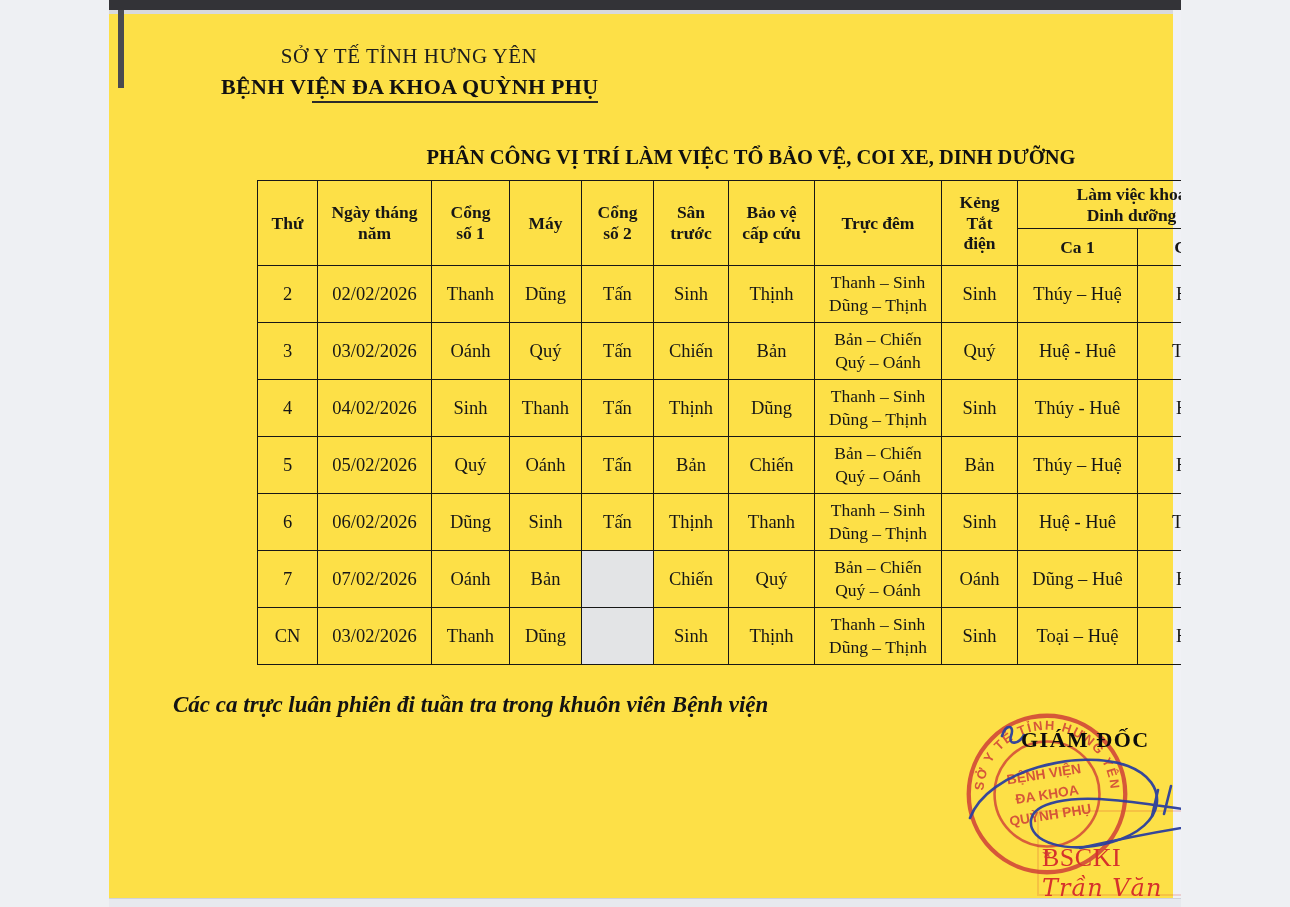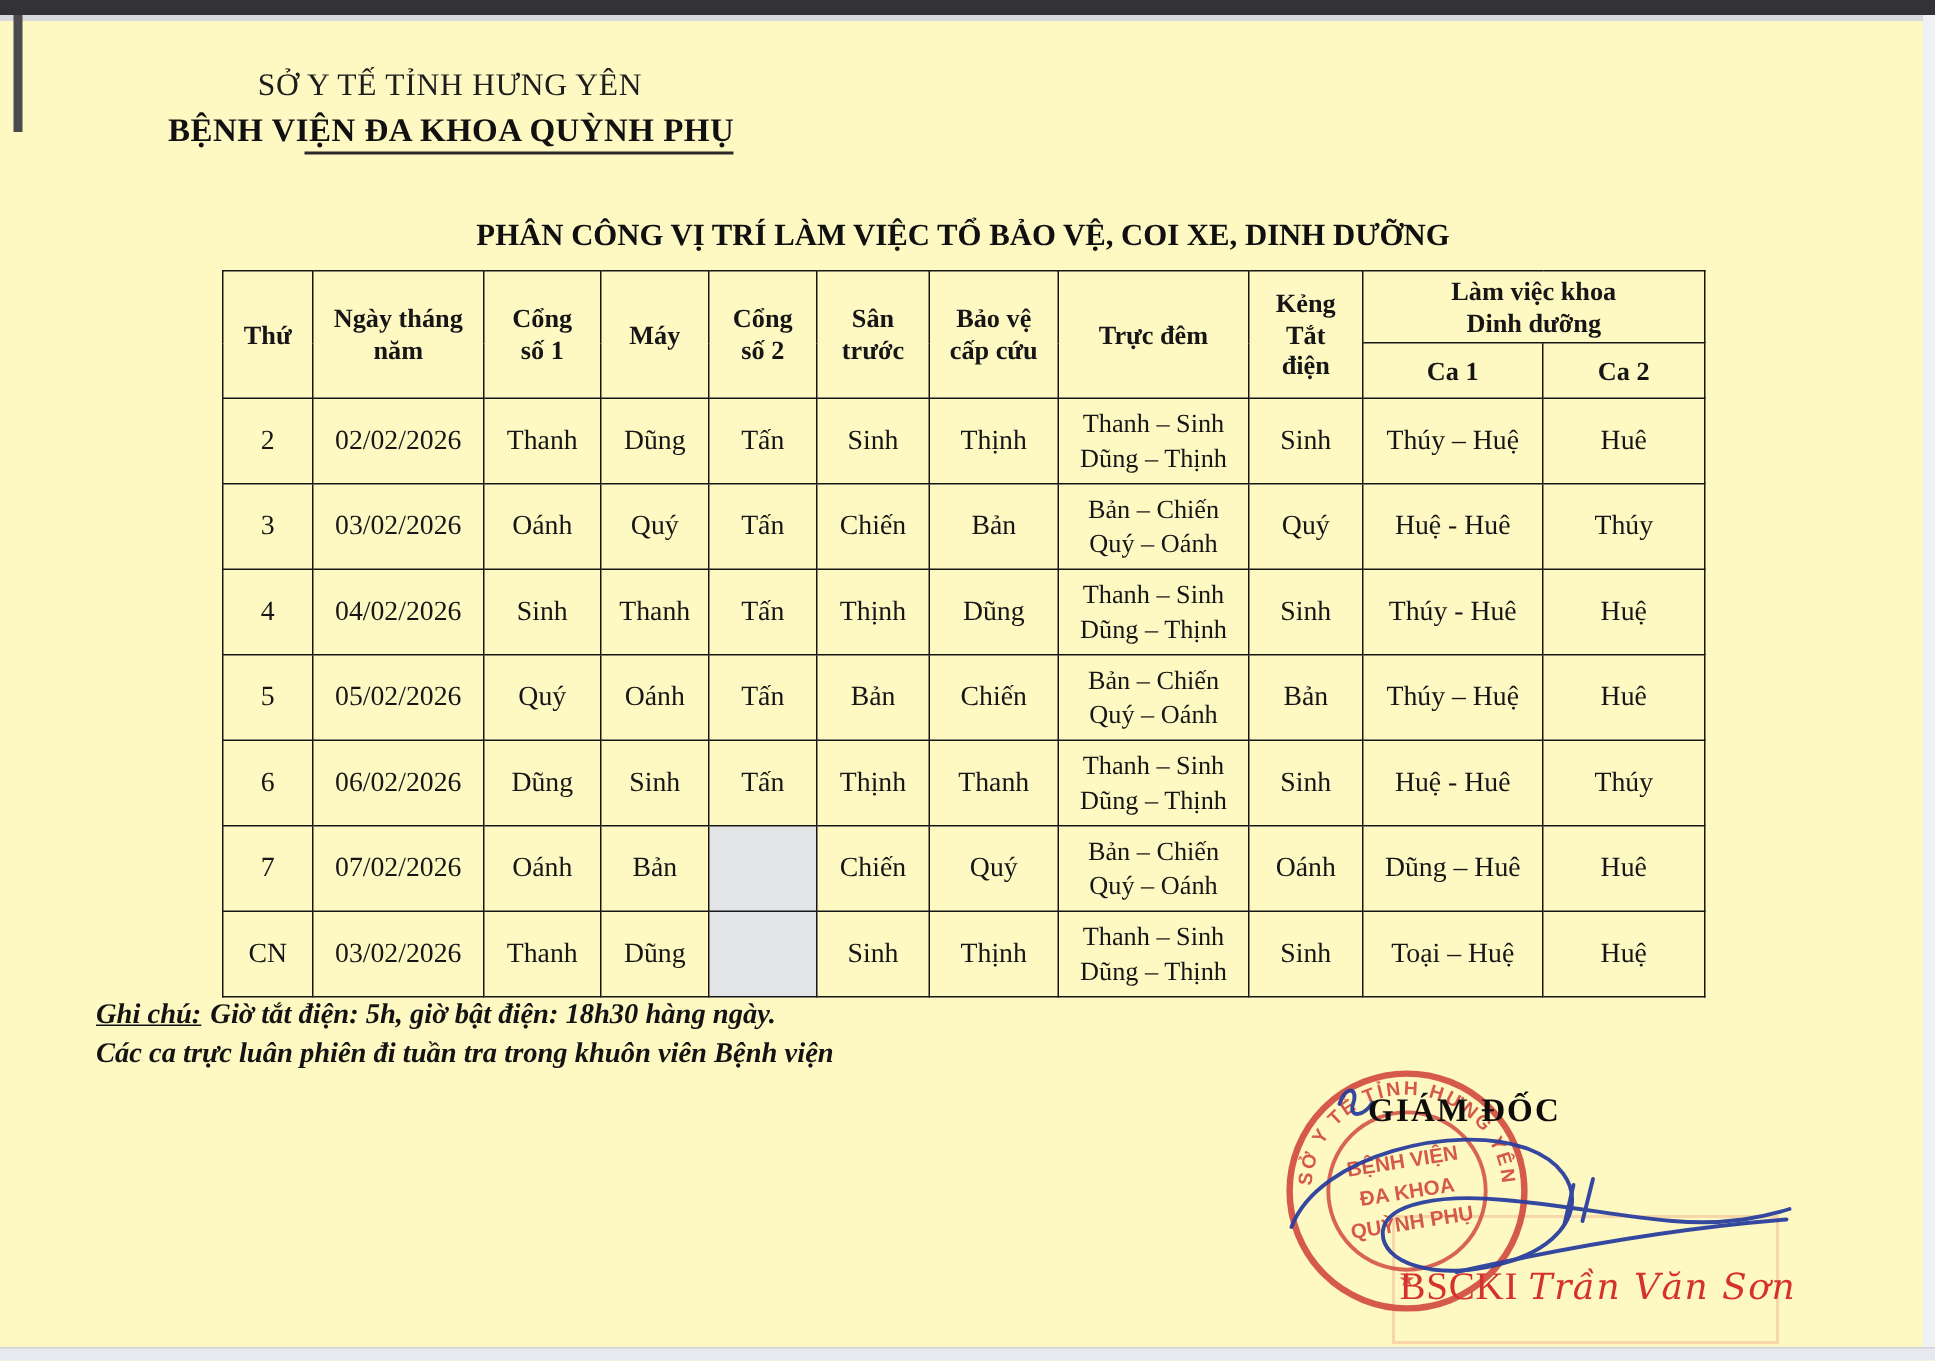--- a/index.html
+++ b/index.html
@@ -1,20 +1,20 @@
 <!DOCTYPE html>
 <html><head>
 <meta charset="utf-8">
 <title>Schedule</title>
 <style>
   * { margin:0; padding:0; box-sizing:border-box; }
   html,body { background:#eef0f3; }
   body { font-family:"Liberation Serif","DejaVu Serif",serif; color:#161616; }
   .page {
-    position:relative; width:1290px; height:907px; background:#fef9c3;
+    position:relative; width:1072px; height:907px; background:#fde047;
     overflow:hidden; margin:0 auto;
   }
   .scan-top { position:absolute; left:0; top:0; width:1290px; height:10px; background:#333337; }
   .scan-top-fade { position:absolute; left:0; top:10px; width:1290px; height:4px; background:#d8d9dd; }
   .scan-left { position:absolute; left:9px; top:10px; width:6px; height:78px; background:#4a4a4f; }
   .scan-bottom { position:absolute; left:0; bottom:0; width:1290px; height:9px; background:#e7e9ee; border-top:1px solid #cfd2da; }
   .scan-right { position:absolute; right:0; top:10px; width:8px; height:897px; background:#f0f1f5; }
 
   .dept { position:absolute; left:170px; top:44px; width:260px; text-align:center;
           font-size:21px; letter-spacing:.5px; color:#1d1d1d; }
@@ -34,21 +34,21 @@
   .schedule thead tr.h2 th { height:37px; }
   .schedule tbody td { height:57px; font-size:18.5px; }
   .schedule tbody td div { line-height:1.3; font-size:17.5px; }
   td.shaded { background:#e3e4e6;
       background-image:radial-gradient(#d7d8da 12%, transparent 13%);
       background-size:4px 4px; }
 
   .note1 { position:absolute; left:64px; top:666px; font-size:19px; font-weight:bold;
            font-style:italic; color:#131313; }
   .note1 .lbl { text-decoration:underline; padding-right:6px; }
-  .note2 { position:absolute; left:64px; top:692px; font-size:19px; font-weight:bold;
+  .note2 { position:absolute; left:64px; top:692px; font-size:23px; font-weight:bold;
            font-style:italic; color:#131313; }
 
   .director { position:absolute; left:912px; top:727px; font-size:22px; font-weight:bold;
            letter-spacing:1.5px; color:#0d0d0d; z-index:6; }
   .stamp-svg { position:absolute; left:852px; top:708px; width:172px; height:172px; z-index:3; }
   .sign-svg  { position:absolute; left:853px; top:714px; width:345px; height:152px; z-index:5; }
   .faint-box { position:absolute; left:928px; top:810px; width:258px; height:86px;
            border:2px solid rgba(214,62,52,.18); z-index:1; }
   .deputy { position:absolute; left:974px; top:813px; font-size:23px; letter-spacing:2px;
            color:#e1453d; font-family:"Liberation Sans","DejaVu Sans",sans-serif;
@@ -222,21 +222,20 @@
             <div>Thanh – Sinh</div>
             <div>Dũng – Thịnh</div>
           </td>
           <td>Sinh</td>
           <td>Toại – Huệ</td>
           <td>Huệ</td>
         </tr>
       </tbody>
   </table>
 
-  <div class="note1"><span class="lbl">Ghi chú:</span><span>Giờ tắt điện: 5h, giờ bật điện: 18h30 hàng ngày.</span></div>
   <div class="note2">Các ca trực luân phiên đi tuần tra trong khuôn viên Bệnh viện</div>
 
   <div class="faint-box"></div>
   <div class="director">GIÁM ĐỐC</div>
 
   <svg class="stamp-svg" viewBox="0 0 200 200">
     <circle cx="100" cy="100" r="91" fill="none" stroke="#cf3e37" stroke-width="5" opacity=".85"></circle>
     <circle cx="100" cy="100" r="61" fill="none" stroke="#cf3e37" stroke-width="3" opacity=".8"></circle>
     <path id="ringPath" d="M 48 152 A 74 74 0 1 1 152 152" fill="none"></path>
     <text font-size="15" font-weight="bold" fill="#cf3e37" letter-spacing="2" opacity=".85" font-family="Liberation Sans, DejaVu Sans, sans-serif">

